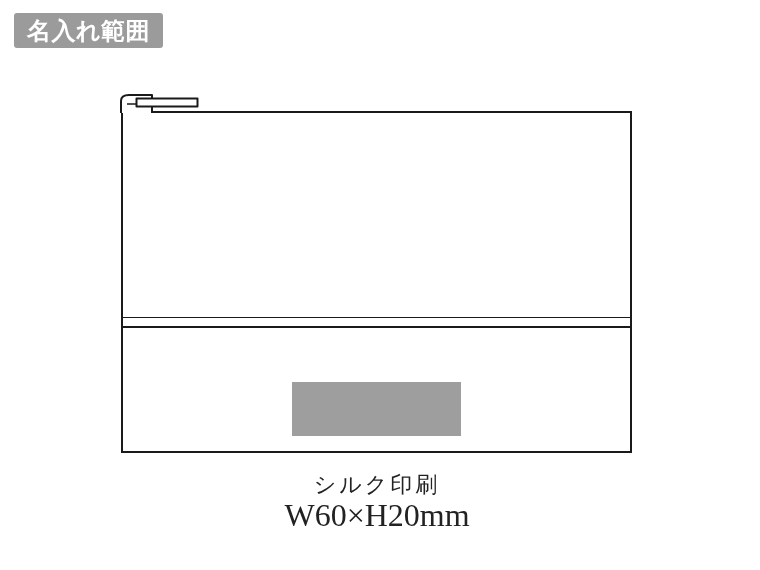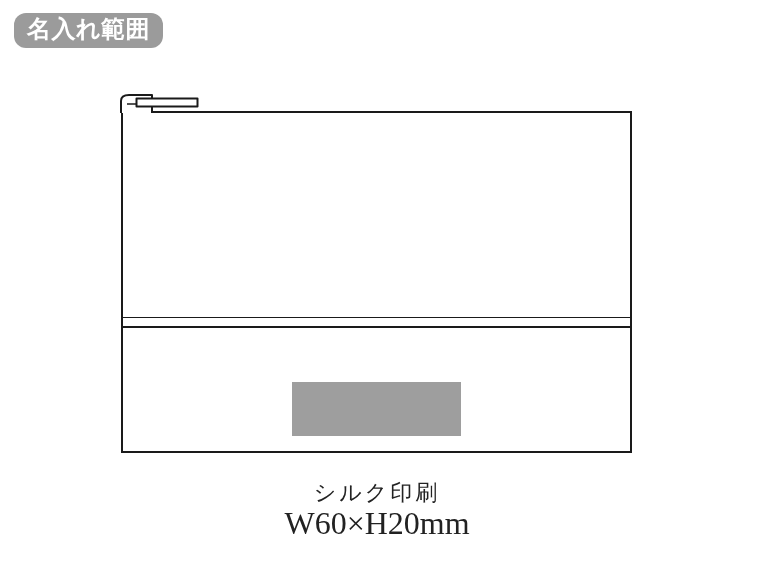--- a/index.html
+++ b/index.html
@@ -21,24 +21,23 @@
     position: absolute;
     left: 14px;
     top: 13px;
     height: 35px;
     line-height: 35px;
     padding: 0 13px;
     background: var(--badge-bg, #9b9b9b);
     color: var(--badge-text, #ffffff);
     font-size: 24px;
     font-weight: bold;
-    border-radius: 12px;
+    border-radius: 3px;
     letter-spacing: 0.5px;
     white-space: nowrap;
-    font-family: Liberation Mono, monospace;
   }
   
   .pouch {
     position: absolute;
     left: 121px;
     top: 111px;
     width: 511px;
     height: 342px;
     border: 2px solid var(--line-color, #1a1a1a);
     box-sizing: border-box;
@@ -90,21 +89,20 @@
     top: 470px;
     width: 480px;
     text-align: center;
     color: var(--caption-color, #222222);
     font-family: "Liberation Serif", "DejaVu Serif", serif;
   }
   .caption-line1 {
     font-size: 22px;
     line-height: 30px;
     letter-spacing: 3px;
-    margin-top: 8px;
   }
   .caption-line2 {
     font-size: 32px;
     line-height: 30px;
   }
 </style>
 </head>
 <body>
 
 <div class="stage">

